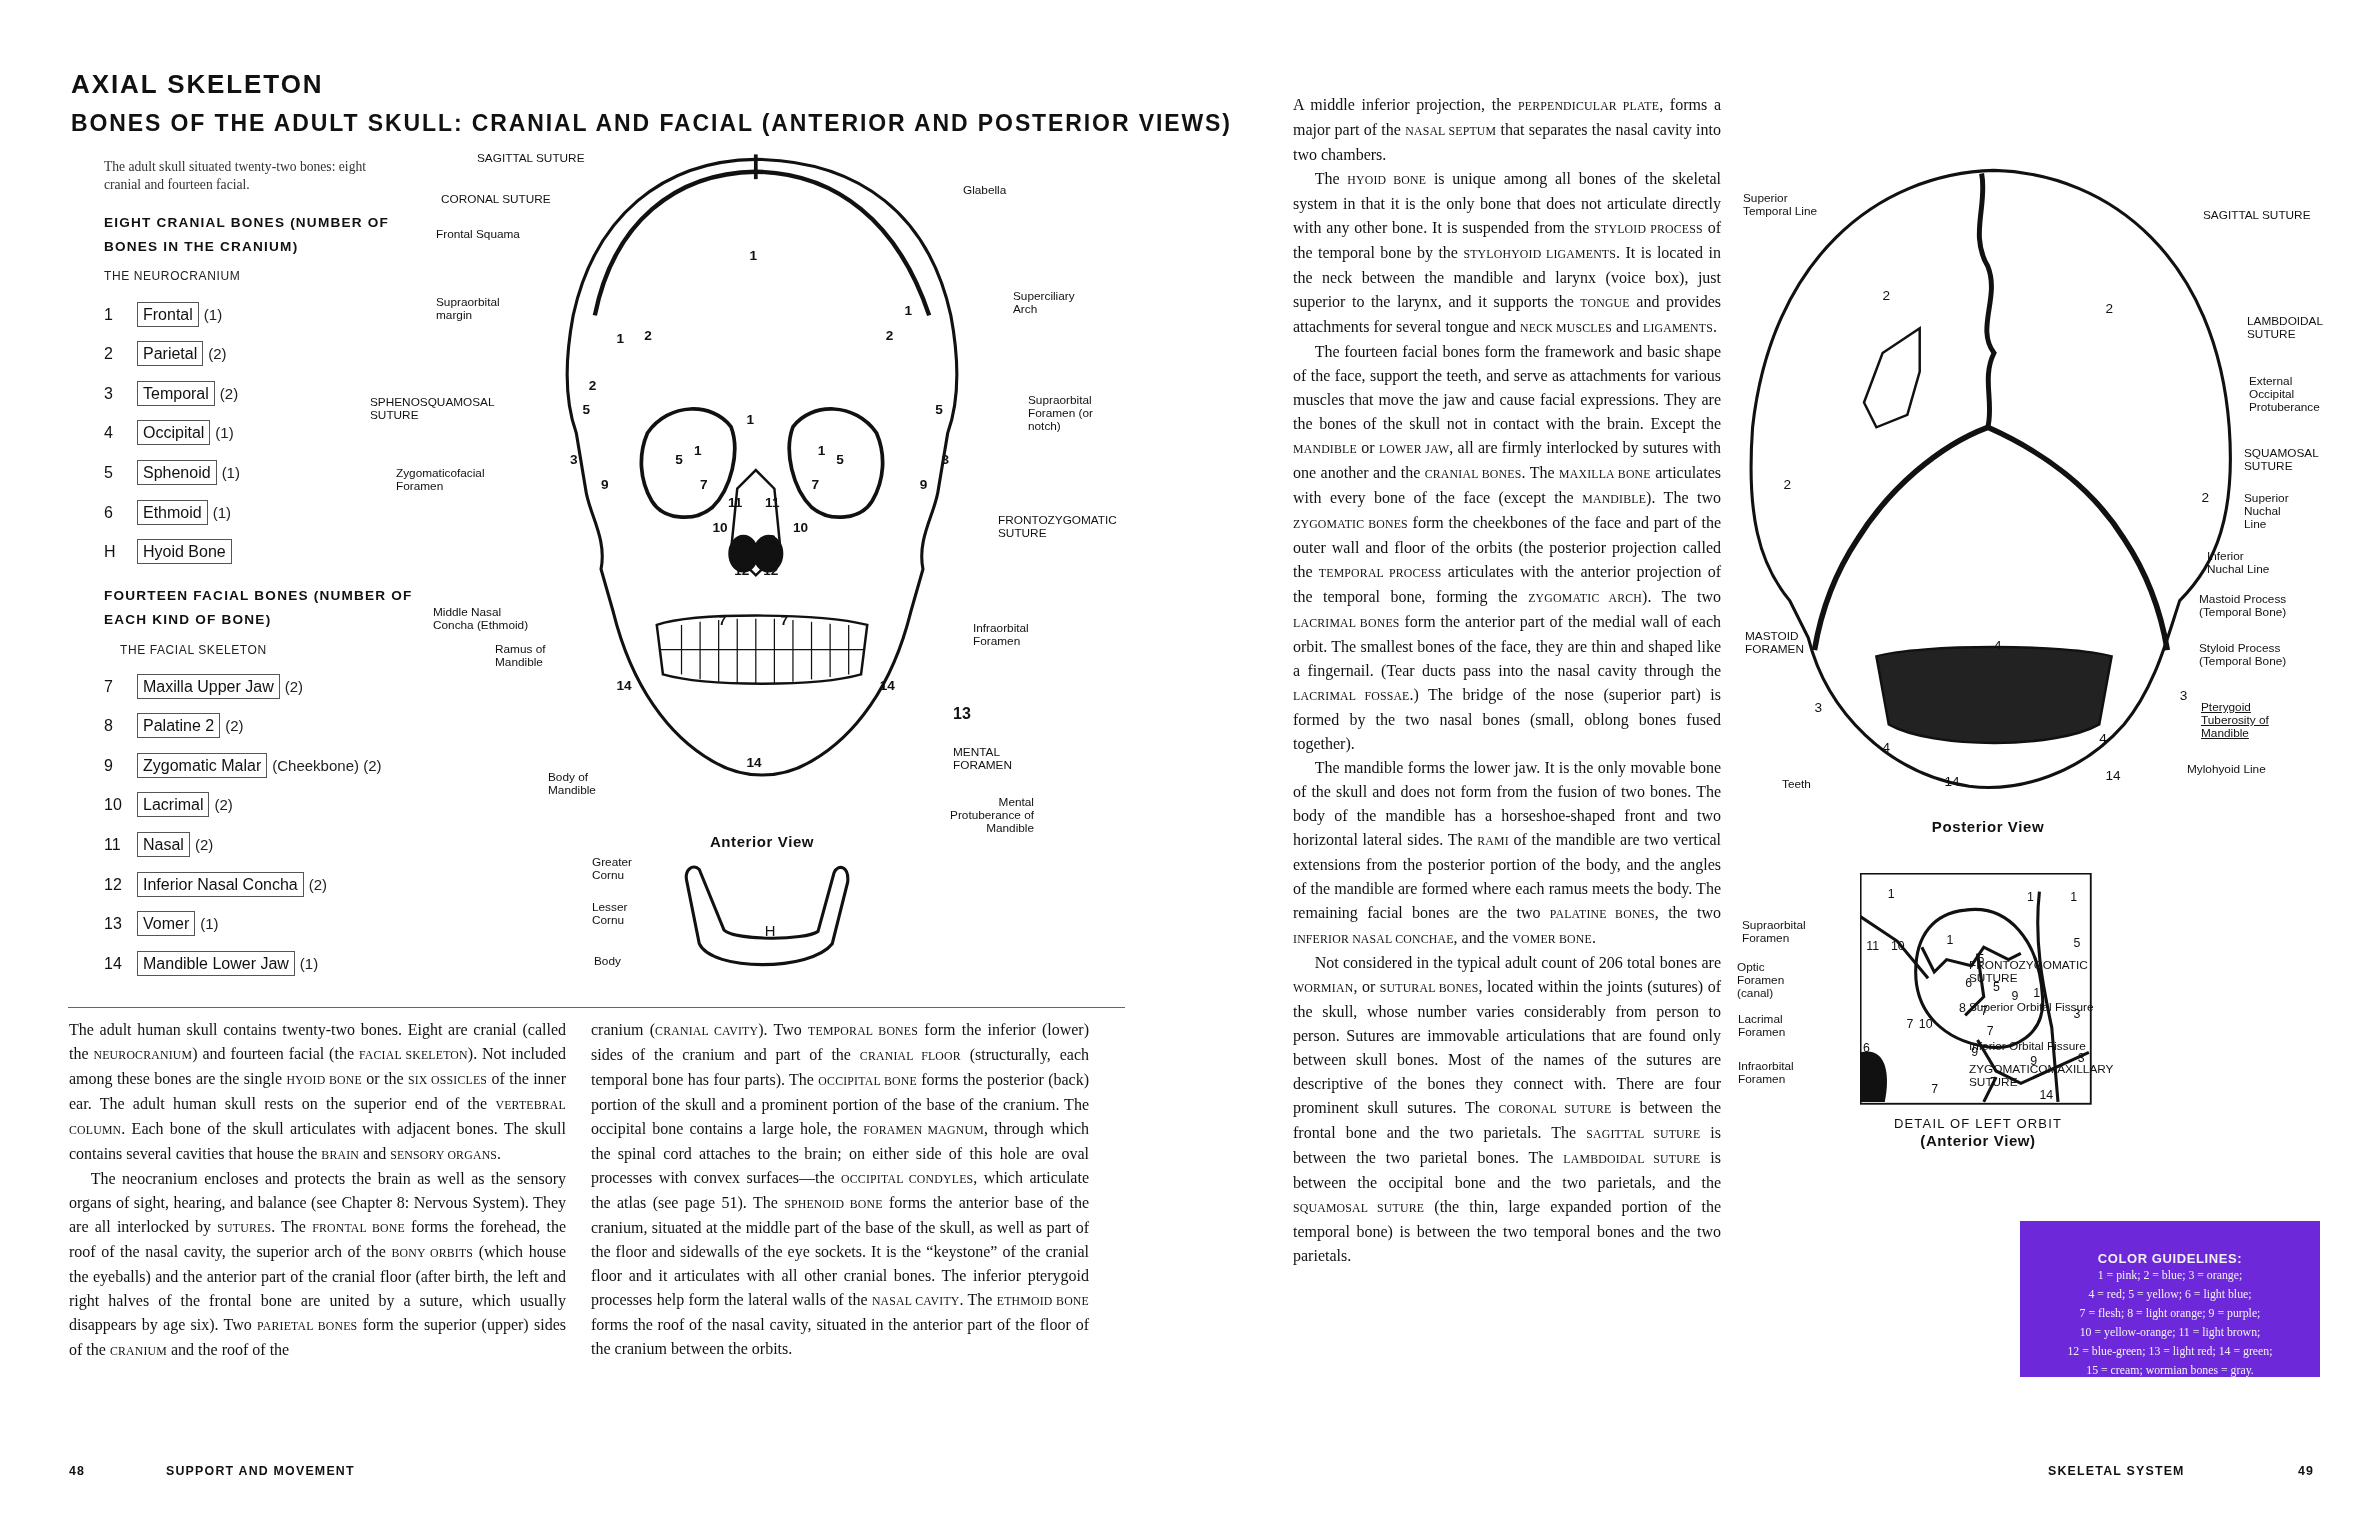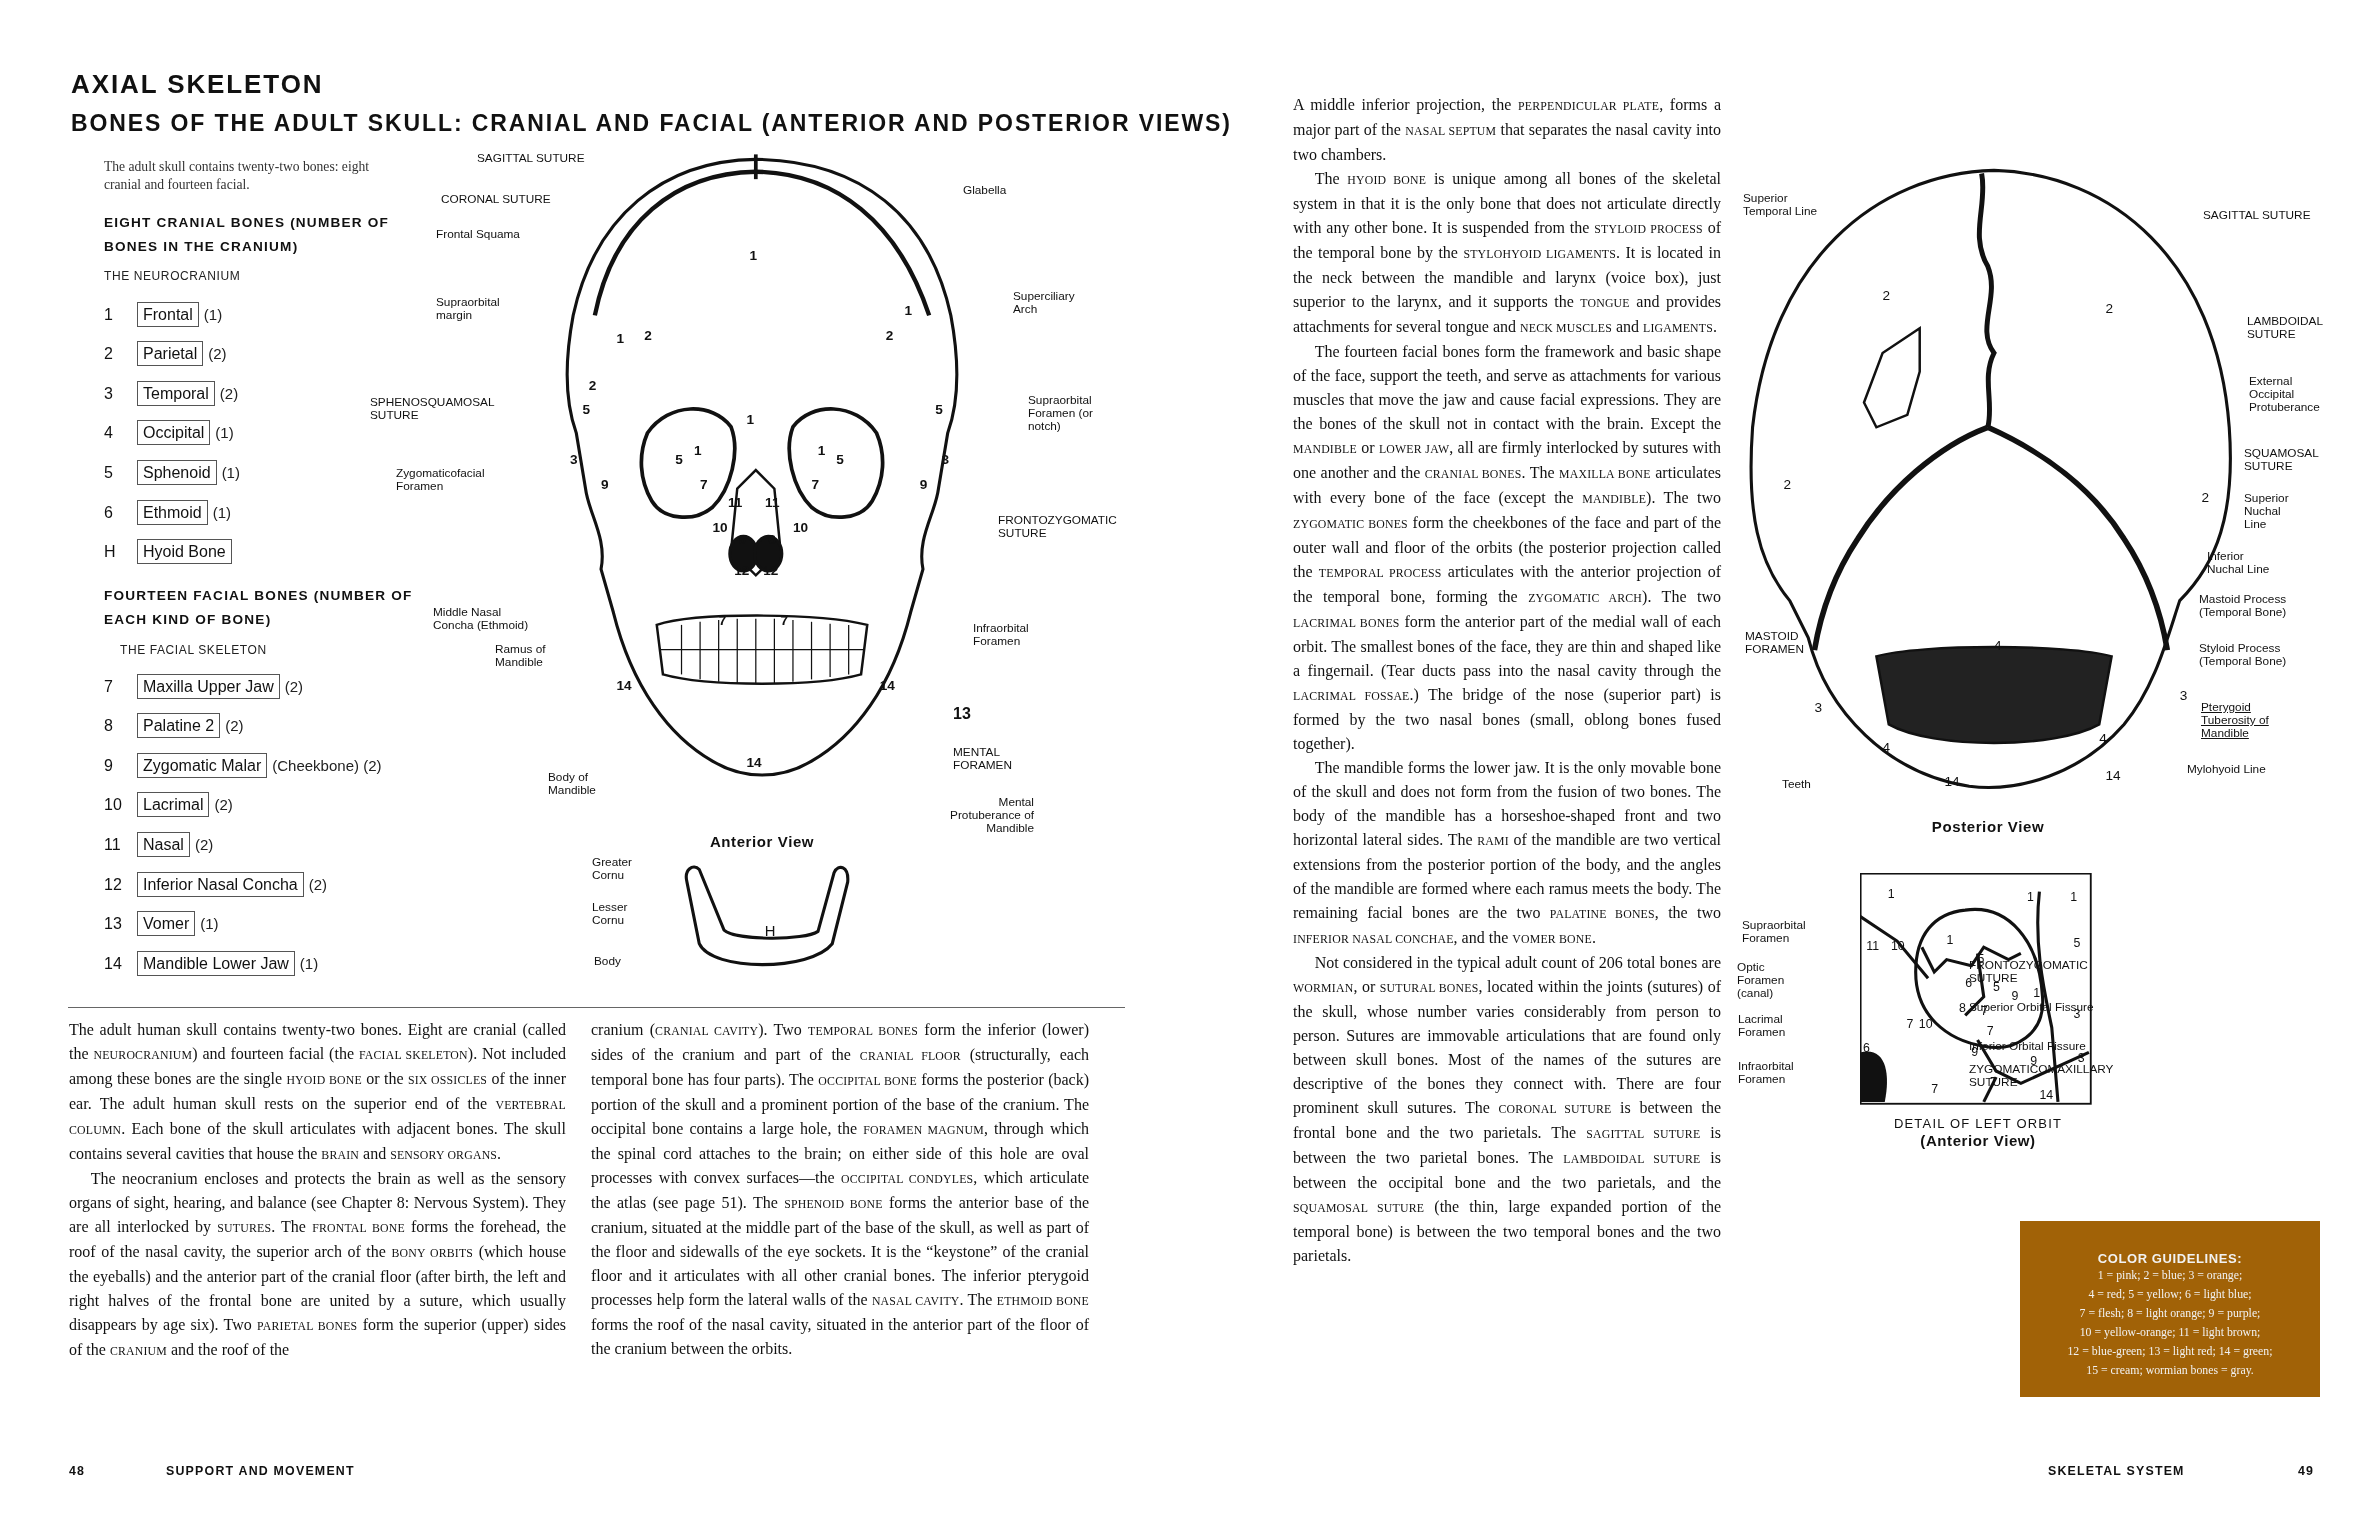--- a/index.html
+++ b/index.html
@@ -26,34 +26,34 @@
   .caption { position:absolute; font-family:"Liberation Sans", sans-serif; font-weight:700; font-size:15px; letter-spacing:0.6px; text-align:center; }
 
   
   .body-col { position:absolute; font-size:16px; line-height:24px; text-align:justify; hyphens:manual; }
   .body-col p { margin:0; }
   .body-col p + p { text-indent:21.7px; }
   .sc { font-size:11.8px; letter-spacing:0.2px; }
   .rule { position:absolute; left:68px; top:1007px; width:1057px; height:1.2px; background:#666; }
 
   
-  .colorbox { position:absolute; left:2020px; top:1221px; width:300px; height:176px; background:#a16207; color:#f2f2f2; text-align:center; }
+  .colorbox { position:absolute; left:2020px; top:1221px; width:300px; height:156px; background:#6d28d9; color:#f2f2f2; text-align:center; }
   .colorbox .cb-title { font-family:"Liberation Sans", sans-serif; font-weight:700; font-size:13px; letter-spacing:0.6px; margin-top:30px; }
   .colorbox .cb-line { font-size:11.8px; line-height:19px; }
 
   
   .footer { position:absolute; top:1464px; font-family:"Liberation Sans", sans-serif; font-size:12.4px; letter-spacing:1.2px; font-weight:600; }
 </style>
 </head>
 <body>
 
 <div class="abs sans h-section">AXIAL SKELETON</div>
 <div class="abs sans h-title">BONES OF THE ADULT SKULL: CRANIAL AND FACIAL (ANTERIOR AND POSTERIOR VIEWS)</div>
 
-<div class="abs serif intro">The adult skull contains twenty-two bones: eight cranial and fourteen facial.</div>
+<div class="abs serif intro">The adult skull situated twenty-two bones: eight cranial and fourteen facial.</div>
 <div class="abs sans group-h" style="left:104px;top:211px;width:285px;">EIGHT CRANIAL BONES (NUMBER OF BONES IN THE CRANIUM)</div>
 <div class="abs sans sub-h" style="left:104px;top:269px;">THE NEUROCRANIUM</div>
 
 <div class="legend-row sans" style="top:302px;">
   <span class="num">1</span>
   <span class="box">Frontal</span>
   <span class="count">(1)</span>
 </div>
 <div class="legend-row sans" style="top:341px;">
   <span class="num">2</span>

